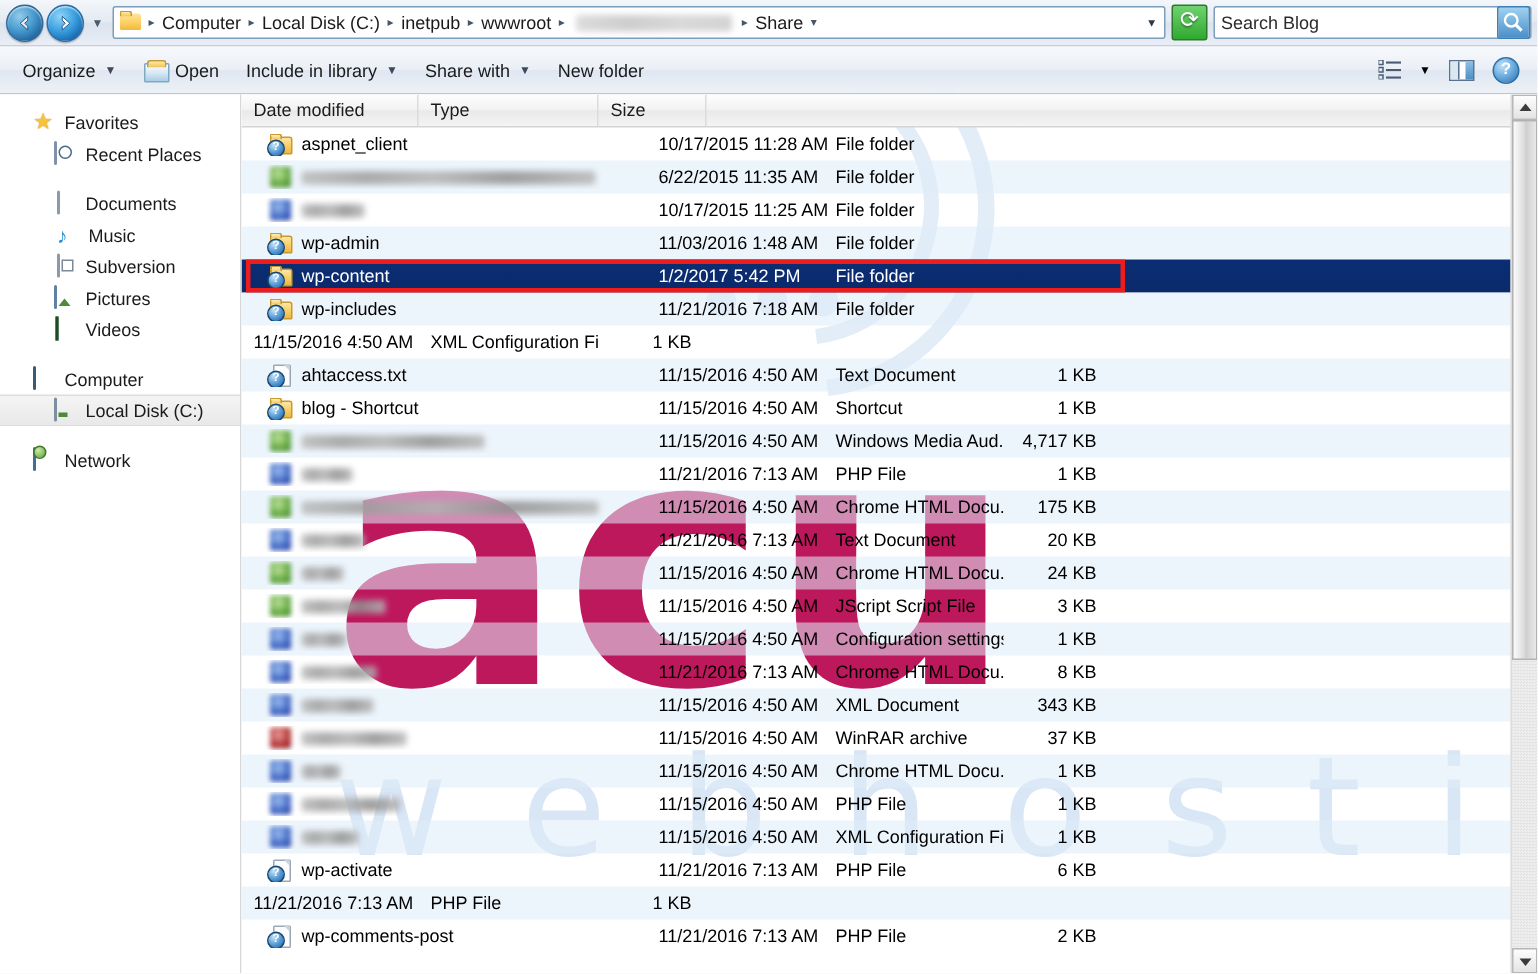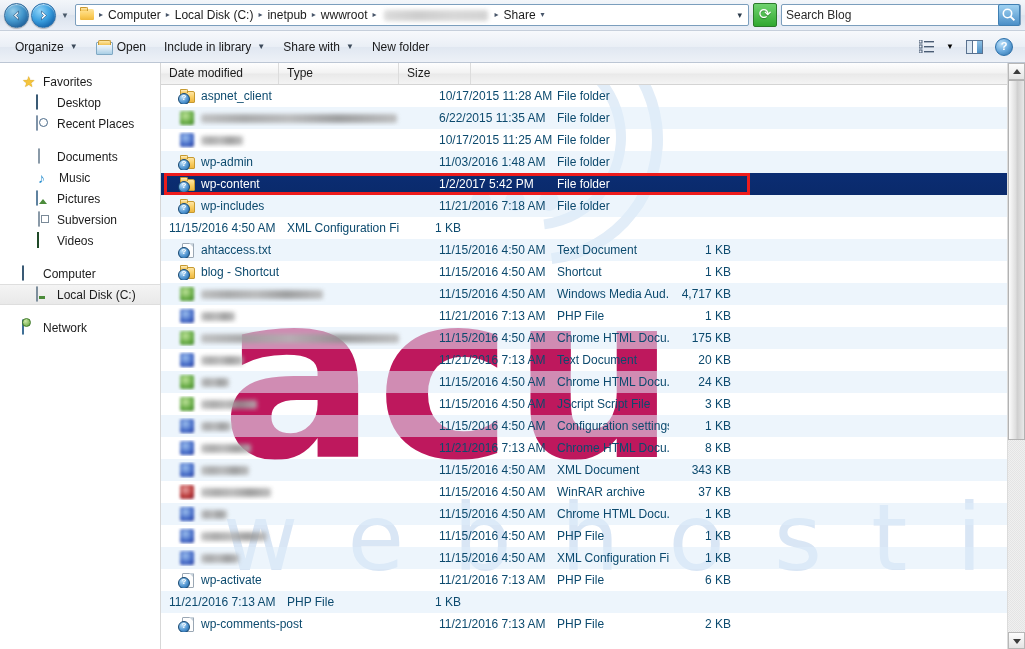--- a/index.html
+++ b/index.html
@@ -101,21 +101,21 @@
     margin-right: 4px; position: relative;
     cursor: default;
   }
   .refreshbtn::after {
     content: "⟳"; position: absolute; left: 0; right: 0; top: -1px;
     text-align: center; color: #fff; font-size: 15px; line-height: 22px;
     text-shadow: 0 1px 1px rgba(0,0,0,.3);
   }
 
   .searchwrap {
-    flex: 0 0 auto; width: 240px; height: 22px;
+    flex: 0 0 auto; width: 212px; height: 22px;
     display: flex; align-items: center;
     background: #fff; border: 1px solid #7b9ebd; border-radius: 2px;
     box-sizing: border-box;
   }
   .searchwrap input {
     flex: 1 1 auto; border: none; outline: none;
     height: 18px; font-size: 12px; padding-left: 4px;
     font-family: "Liberation Sans", sans-serif;
     color: #111; background: transparent;
   }
@@ -333,21 +333,21 @@
   .ch .sortarrow { font-size: 8px; color:#7d8a99; margin-left: 6px; vertical-align: 2px; }
   .ch.flex { flex: 1 1 auto; border-right: none; }
 
   
   .rows {
     position: absolute; left: 0; top: 22px; width: 847px; height: 564px;
     z-index: 2;
   }
   .row {
     position: relative; height: 22px; display: flex; align-items: center;
-    font-size: 12px; color: #0c4a6e; cursor: default;
+    font-size: 12px; color: #000000; cursor: default;
   }
   .row.alt { background: rgba(223,236,250,0.55); }
   .row.selected {
     background: linear-gradient(to bottom,#0b2d73 0%,#0a2a6b 100%);
     color: #fff;
   }
   .row.selected .c-date, .row.selected .c-type, .row.selected .c-size { color:#fff; }
   .sel-outline {
     position: absolute; left: 3px; width: 586px; height: 22px;
     border: 3px solid #ee1c1c; box-sizing: border-box;
@@ -532,45 +532,41 @@
 
   <div class="body">
 
     <div class="navpane">
 
       <div class="nav-row">
         <span class="nav-ico ic-star">★</span>
         <span>Favorites</span>
       </div>
       <div class="nav-row child">
-        <span class="nav-ico"><span class="ic-desktop"></span></span>
-        <span>Desktop</span>
-      </div>
-      <div class="nav-row child">
         <span class="nav-ico"><span class="ic-recent"></span></span>
         <span>Recent Places</span>
       </div>
 
       <div class="nav-gap"></div>
 
       <div class="nav-row child">
         <span class="nav-ico"><span class="ic-doc"></span></span>
         <span>Documents</span>
       </div>
       <div class="nav-row child">
         <span class="nav-ico ic-music">♪</span>
         <span>Music</span>
       </div>
       <div class="nav-row child">
+        <span class="nav-ico"><span class="ic-svn"></span></span>
+        <span>Subversion</span>
+      </div>
+      <div class="nav-row child">
         <span class="nav-ico"><span class="ic-pic"></span></span>
         <span>Pictures</span>
-      </div>
-      <div class="nav-row child">
-        <span class="nav-ico"><span class="ic-svn"></span></span>
-        <span>Subversion</span>
       </div>
       <div class="nav-row child">
         <span class="nav-ico"><span class="ic-vid"></span></span>
         <span>Videos</span>
       </div>
 
       <div class="nav-gap"></div>
 
       <div class="nav-row">
         <span class="nav-ico"><span class="ic-comp"></span></span>

